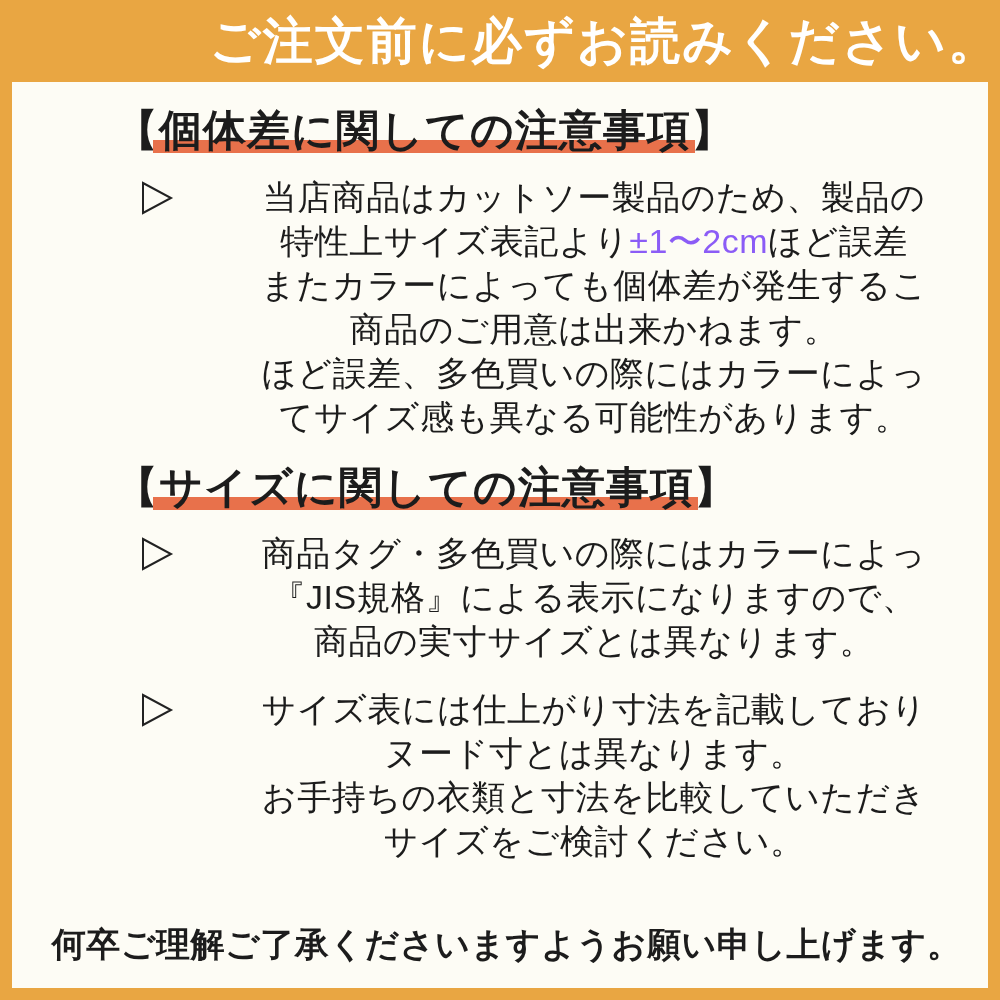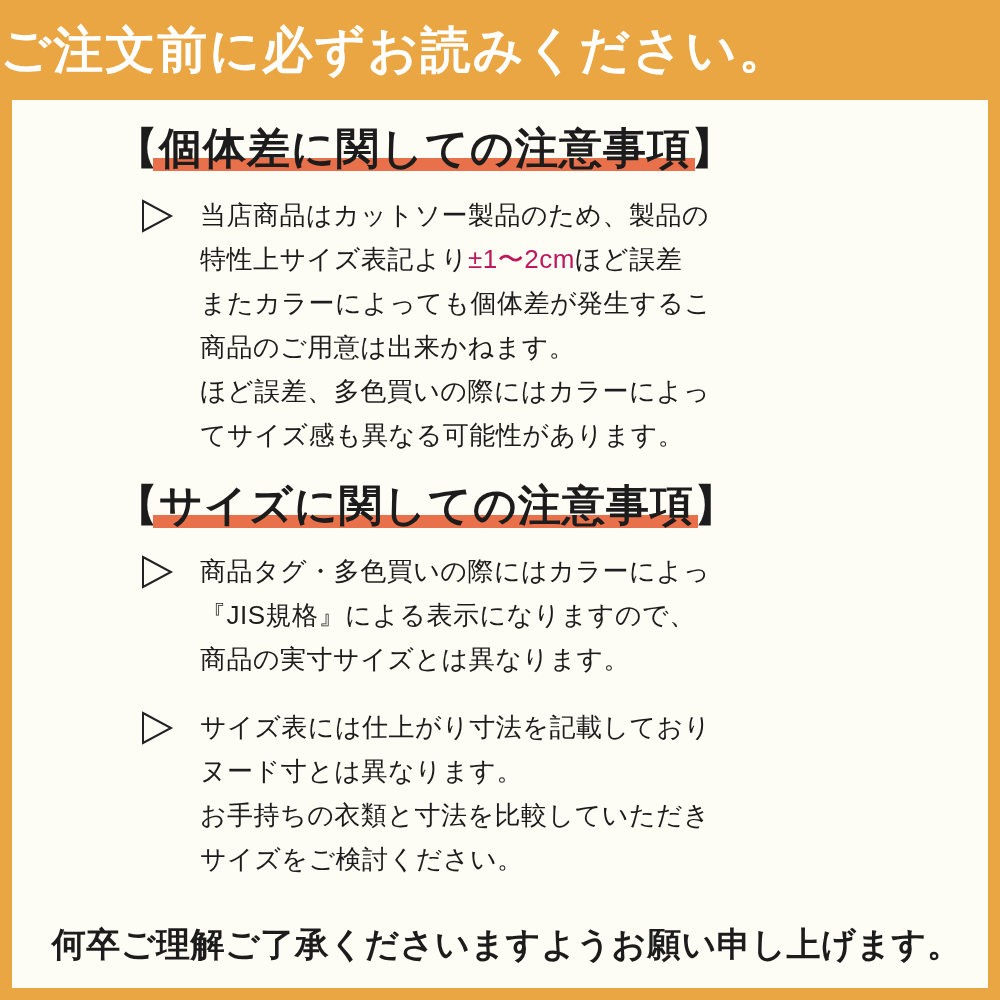--- a/index.html
+++ b/index.html
@@ -10,22 +10,22 @@
     width:1000px; height:1000px;
     background:#E9A642;              
     display:flex; flex-direction:column;
     font-family:"Liberation Sans","DejaVu Sans",sans-serif;
     color:#1C1C1C;
     overflow:hidden;
   }
 
   
   .banner {
-    height:100px; flex:none;
-    display:flex; align-items:center; justify-content:flex-start;
+    height:82px; flex:none;
+    display:flex; align-items:center; justify-content:flex-end;
   }
   .banner-title {
     color:#FFFFFF;
     font-size:50px; font-weight:bold;
     letter-spacing:2px;
     white-space:nowrap;
   }
 
   
   .content {
@@ -64,26 +64,27 @@
   .bullet + .bullet { margin-top:24px; }
 
   .tri {
     flex:none;
     width:34px; height:36px;
     margin:5px 26px 0 25px;
   }
 
   .lines { flex:1 1 auto; }
   .line {
-    font-size:26px;
+    font-size:34px;
     line-height:44px;
     letter-spacing:0.5px;
     white-space:nowrap;
+    text-align:center;
   }
-  .seg-alert_red { color:#be185d; }
+  .seg-alert_red { color:#8b5cf6; }
 
   
   .footer {
     margin-top:auto;
     padding:0 10px 20px 23px;
     text-align:center;
   }
   .footer-text {
     font-size:34px; font-weight:bold;
     letter-spacing:0.5px;

